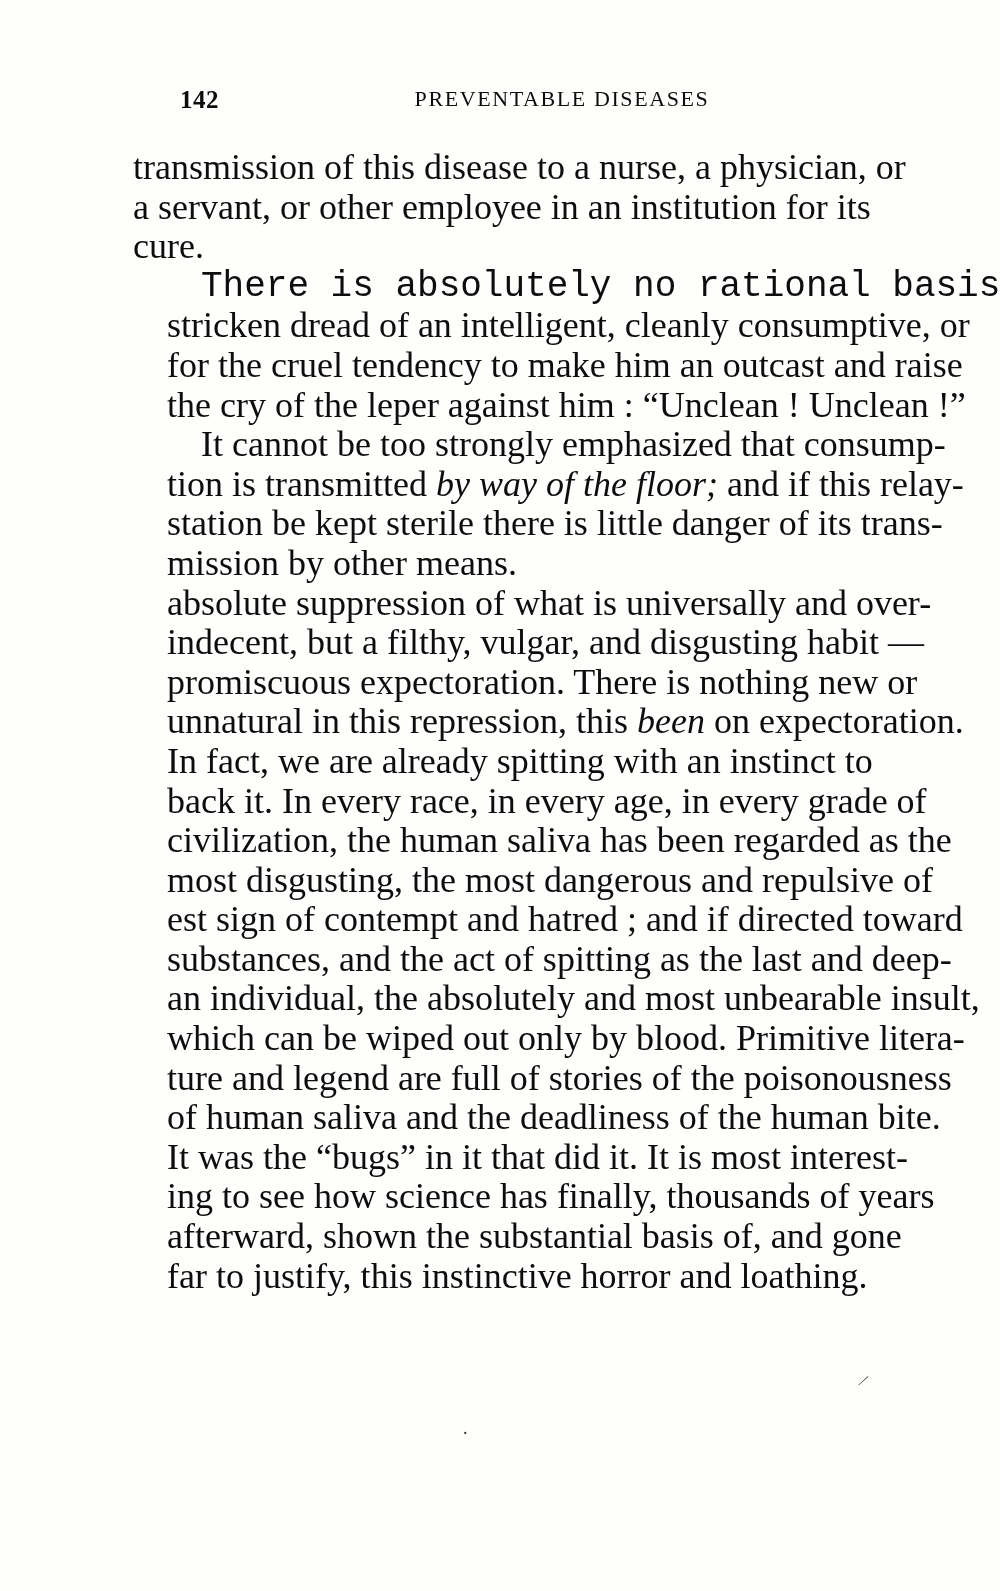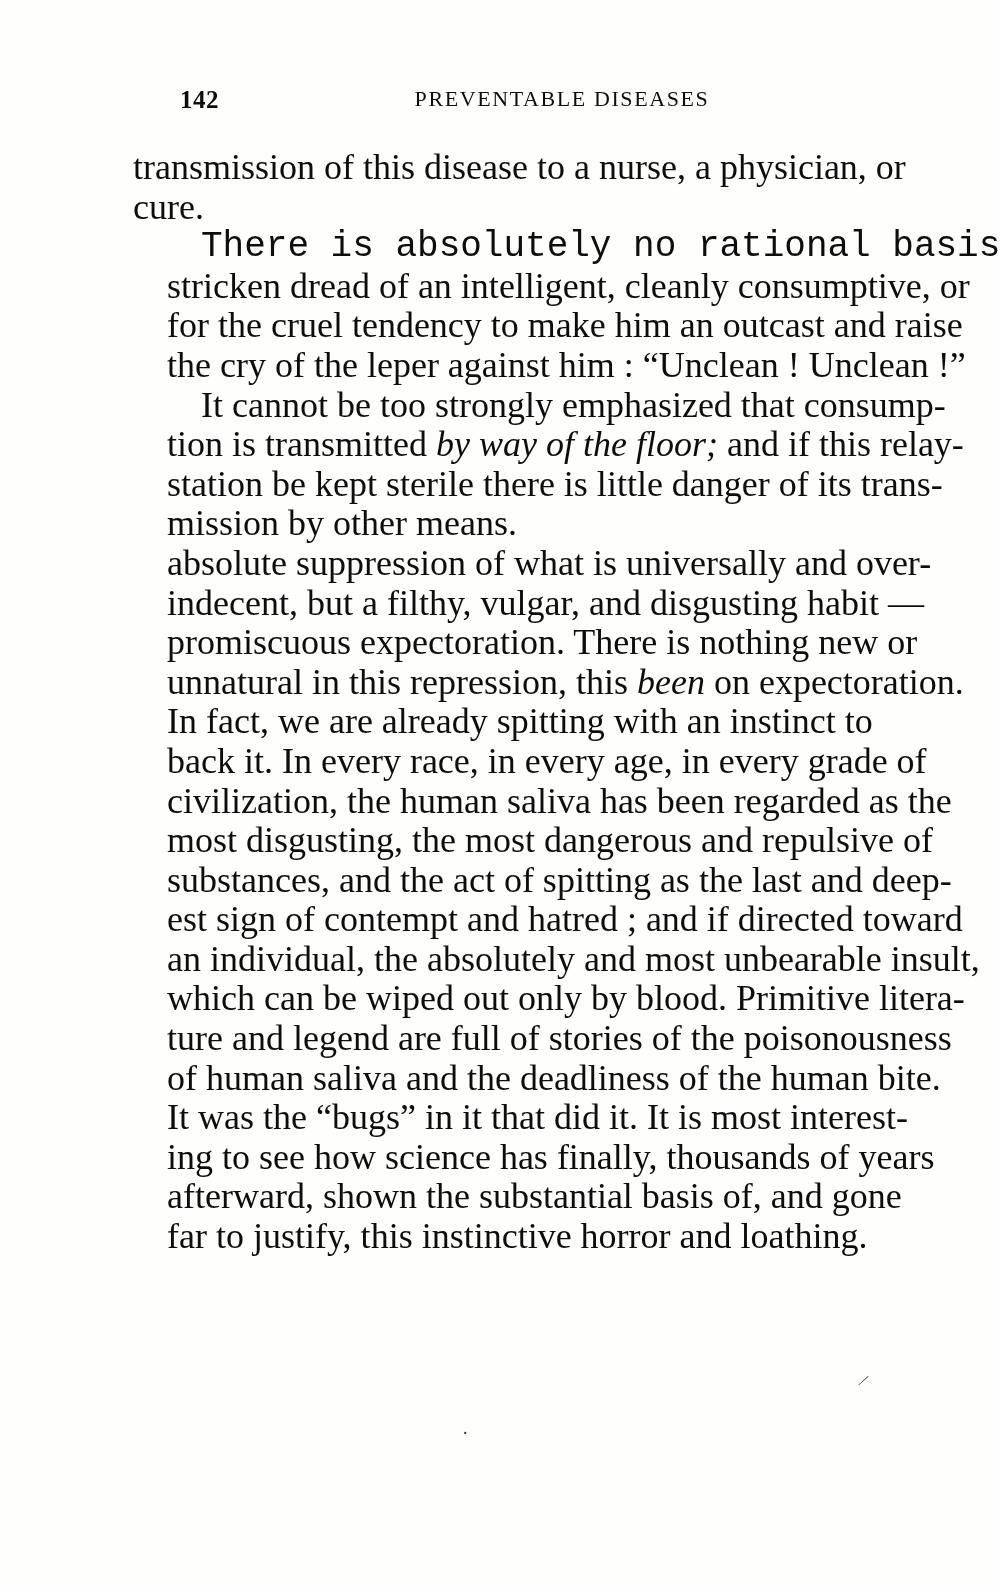--- a/index.html
+++ b/index.html
@@ -100,20 +100,21 @@
 <div class="page">
 
   <div class="header">
     <span class="folio">142</span>
     <span class="running-title">PREVENTABLE  DISEASES</span>
   </div>
 
   <div class="body-text">
     <p class="para" id="p1">
         <span class="line">transmission of this disease to a nurse, a physician, or</span>
+        <span class="line">a servant, or  other  employee  in an  institution  for its</span>
         <span class="line">cure.</span>
       </p>
     <p class="para indented" id="p2">
         <span class="line" style="padding-left: 34px; font-family: Liberation Mono, monospace;">There is absolutely no  rational  basis  for this panic-</span>
         <span class="line">stricken dread of an intelligent, cleanly consumptive, or</span>
         <span class="line">for the cruel tendency to make him an outcast and raise</span>
         <span class="line">the cry of the leper against him : “Unclean ! Unclean !”</span>
       </p>
     <p class="para indented" id="p3">
         <span class="line" style="padding-left: 34px;">It cannot be too strongly emphasized that consump-</span>
@@ -123,22 +124,22 @@
       </p>
     <p class="para indented" id="p4">
         <span class="line">absolute  suppression  of  what  is  universally  and  over-</span>
         <span class="line">indecent,  but  a  filthy,  vulgar,  and  disgusting  habit —</span>
         <span class="line">promiscuous  expectoration.   There  is  nothing  new  or</span>
         <span class="line">unnatural in this repression, this <i>been</i> on expectoration.</span>
         <span class="line">In  fact,  we  are  already  spitting  with  an  instinct  to</span>
         <span class="line">back it.   In every race, in every age, in every grade of</span>
         <span class="line">civilization, the human saliva has  been  regarded  as the</span>
         <span class="line">most  disgusting,  the  most  dangerous  and  repulsive  of</span>
+        <span class="line">est sign of contempt and hatred ; and if directed toward</span>
         <span class="line">substances, and the act of spitting as the last and deep-</span>
-        <span class="line">est sign of contempt and hatred ; and if directed toward</span>
         <span class="line">an individual, the absolutely and most unbearable insult,</span>
         <span class="line">which can be wiped out only by blood.   Primitive litera-</span>
         <span class="line">ture and legend are full of stories of the poisonousness</span>
         <span class="line">of  human  saliva  and  the  deadliness  of  the  human  bite.</span>
         <span class="line">It was the “bugs” in it that did it.   It is most interest-</span>
         <span class="line">ing to see how  science  has  finally, thousands of  years</span>
         <span class="line">afterward,  shown  the  substantial  basis  of,  and  gone</span>
         <span class="line">far  to  justify,  this  instinctive  horror  and  loathing.</span>
       </p>
   </div>

